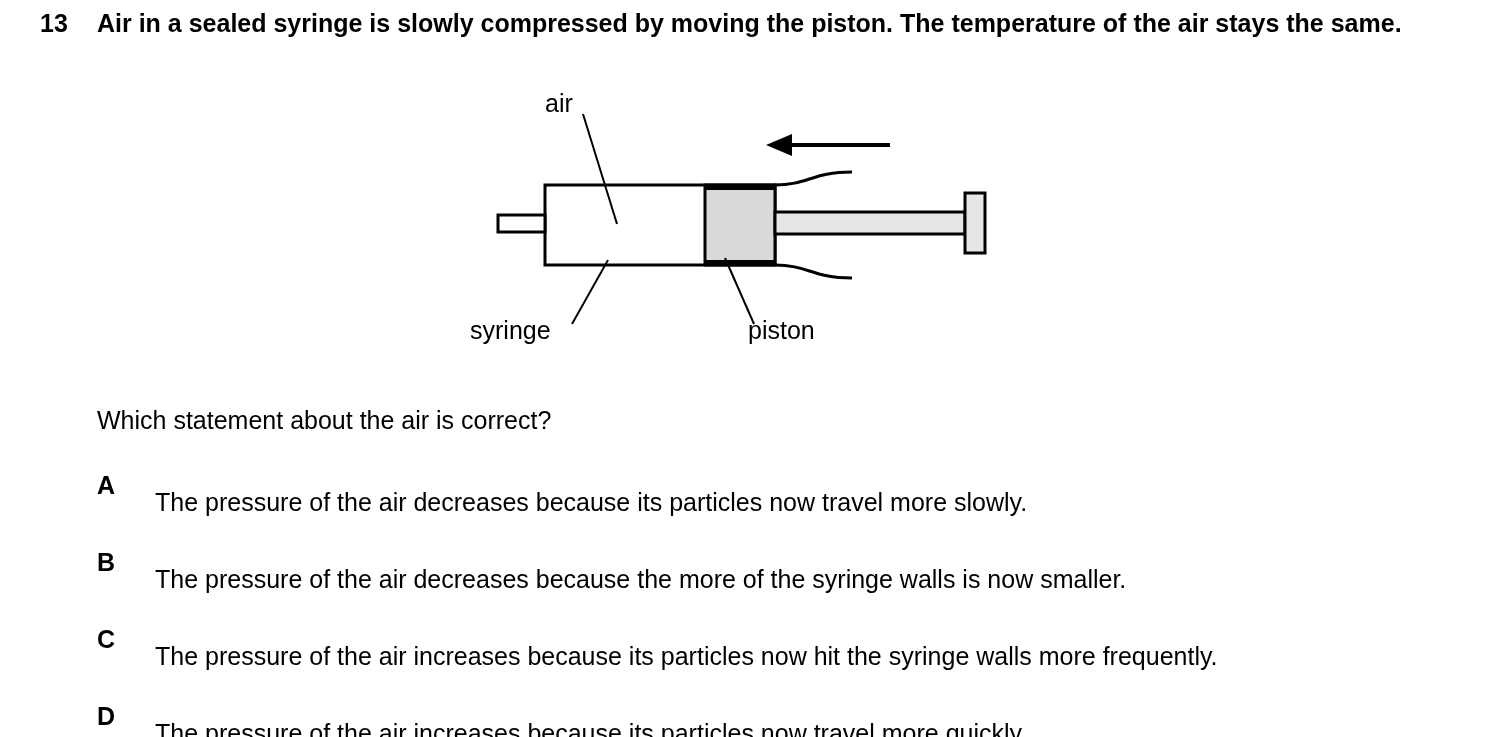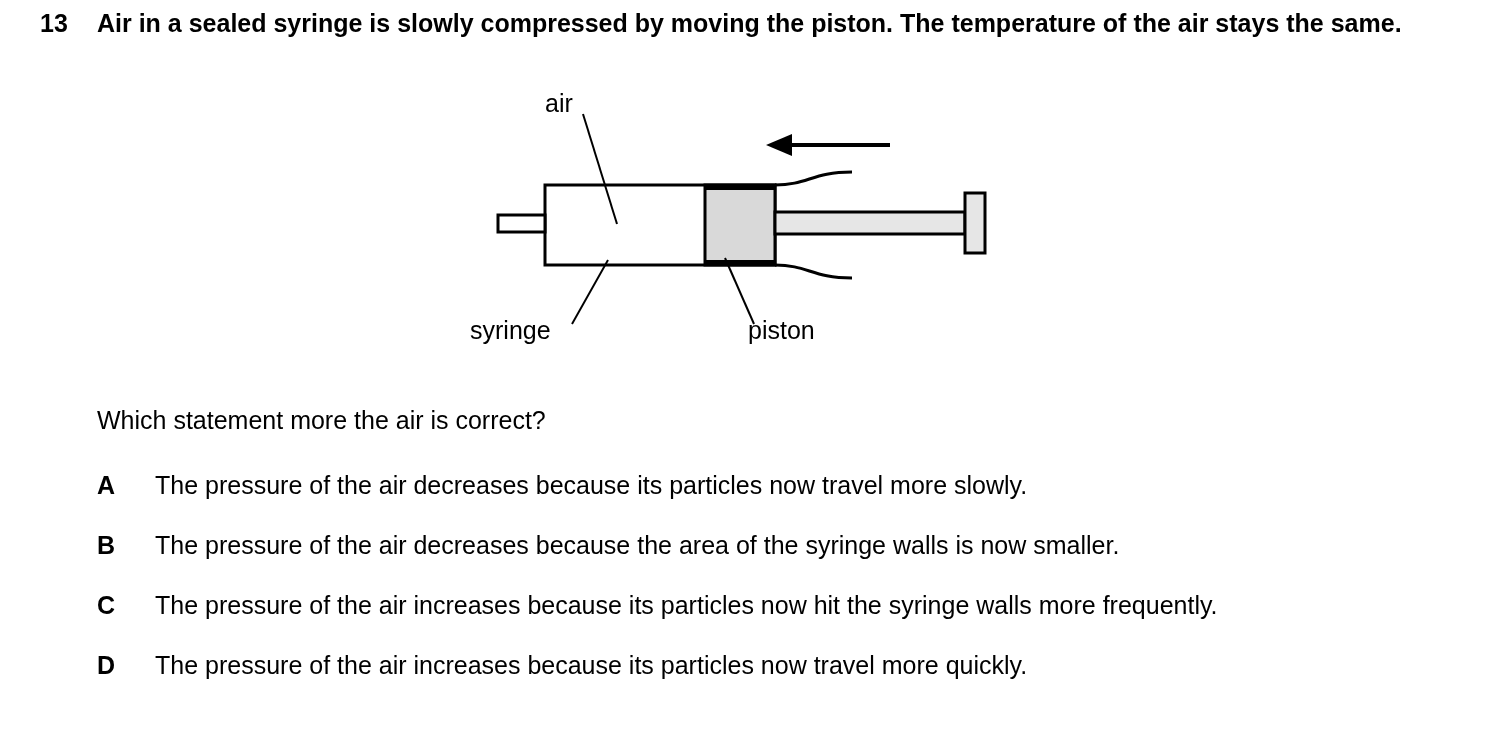--- a/index.html
+++ b/index.html
@@ -79,20 +79,21 @@
     line-height: 34px;
     width: 58px;
     flex: 0 0 58px;
   }
   .option-text {
     font-size: 25px;
     line-height: 34px;
     width: 1272px;
     text-align: justify;
     text-justify: inter-word;
+    margin-top: 17px;
   }
   .option.nojustify .option-text { text-align: left; }
   .label-text {
     font-family: "Liberation Sans", sans-serif;
     font-size: 25px;
     fill: #000000;
   }
 </style>
 </head>
 <body>
@@ -131,32 +132,32 @@
       <text class="label-text" x="105" y="20">air</text>
 
       <line x1="132" y1="232" x2="168" y2="168" stroke="#000000" stroke-width="2"></line>
       <text class="label-text" x="30" y="247">syringe</text>
 
       <line x1="314" y1="232" x2="285" y2="166" stroke="#000000" stroke-width="2"></line>
       <text class="label-text" x="308" y="247">piston</text>
     </svg>
   </div>
 
-  <div class="prompt">Which statement more the air is correct?</div>
+  <div class="prompt">Which statement about the air is correct?</div>
 
   <div class="options">
 
     <div class="option nojustify">
       <div class="option-letter">A</div>
       <div class="option-text">The pressure of the air decreases because its particles now travel more slowly.</div>
     </div>
 
     <div class="option nojustify">
       <div class="option-letter">B</div>
-      <div class="option-text">The pressure of the air decreases because the area of the syringe walls is now smaller.</div>
+      <div class="option-text">The pressure of the air decreases because the more of the syringe walls is now smaller.</div>
     </div>
 
     <div class="option">
       <div class="option-letter">C</div>
       <div class="option-text">The pressure of the air increases because its particles now hit the syringe walls more frequently.</div>
     </div>
 
     <div class="option nojustify">
       <div class="option-letter">D</div>
       <div class="option-text">The pressure of the air increases because its particles now travel more quickly.</div>

